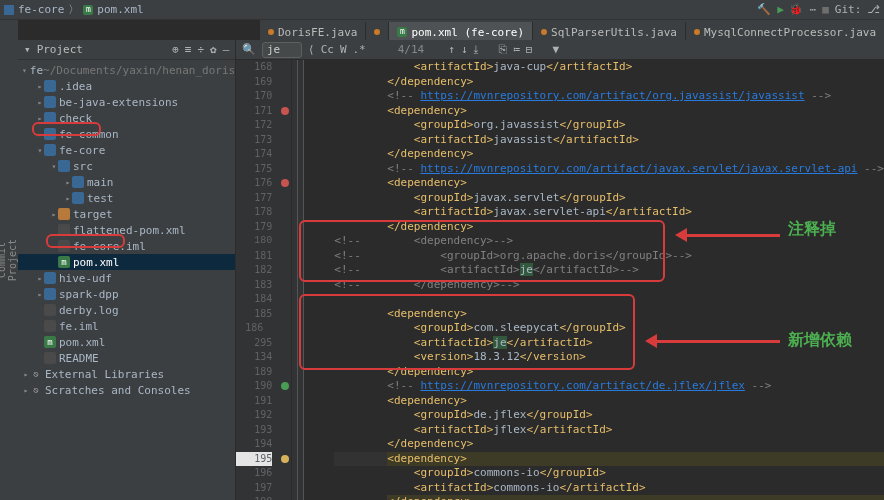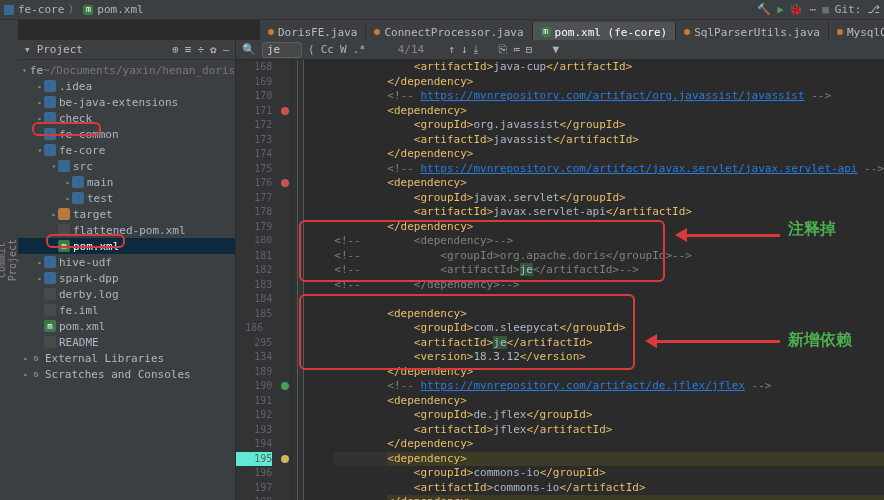--- a/index.html
+++ b/index.html
@@ -94,21 +94,20 @@
 
 </div>
 
 <div class="tabs" id="tabs">
     <div class="tab">
       <span class="dot dot-orange"></span>
       <span>DorisFE.java</span>
     </div>
     <div class="tab">
       <span class="dot dot-orange"></span>
-      <span>ConnectProcessor.java</span>
     </div>
     <div class="tab active">
       <span class="dot-m">m</span>
       <span>pom.xml (fe-core)</span>
     </div>
     <div class="tab">
       <span class="dot dot-orange"></span>
       <span>SqlParserUtils.java</span>
     </div>
     <div class="tab">
@@ -180,20 +179,25 @@
         </div>
         <div class="row depth2">
           <span class="arrow">▸</span>
           <span class="icon ic-orange"></span>
           <span>target</span>
         </div>
         <div class="row depth2">
           <span class="arrow"></span>
           <span class="icon ic-file"></span>
           <span>flattened-pom.xml</span>
+        </div>
+        <div class="row depth2">
+          <span class="arrow"></span>
+          <span class="icon ic-file"></span>
+          <span>fe-core.iml</span>
         </div>
         <div class="row depth2 selected">
           <span class="arrow"></span>
           <span class="icon ic-m">m</span>
           <span>pom.xml</span>
         </div>
         <div class="row depth1">
           <span class="arrow">▸</span>
           <span class="icon ic-folder"></span>
           <span>hive-udf</span>
@@ -281,21 +285,21 @@
           <div style="height: 14.5px;">185</div>
           <div style="height: 14.5px; text-align: center;">186</div>
           <div style="height: 14.5px;">295</div>
           <div style="height: 14.5px;">134</div>
           <div style="height: 14.5px;">189</div>
           <div style="height: 14.5px;">190</div>
           <div style="height: 14.5px;">191</div>
           <div style="height: 14.5px;">192</div>
           <div style="height: 14.5px;">193</div>
           <div style="height: 14.5px;">194</div>
-          <div style="height: 14.5px; background: #5eead4;">195</div>
+          <div style="height: 14.5px; background: #e5e5e5;">195</div>
           <div style="height: 14.5px;">196</div>
           <div style="height: 14.5px;">197</div>
           <div style="height: 14.5px;">198</div>
         </div>
       <div class="marks" id="marks">
           <div class="mark-dot md-red" style="top: 46.5px;"></div>
           <div class="mark-dot md-red" style="top: 119px;"></div>
           <div class="mark-dot md-green" style="top: 322px;"></div>
           <div class="mark-dot md-yellow" style="top: 394.5px;"></div>
         </div>

